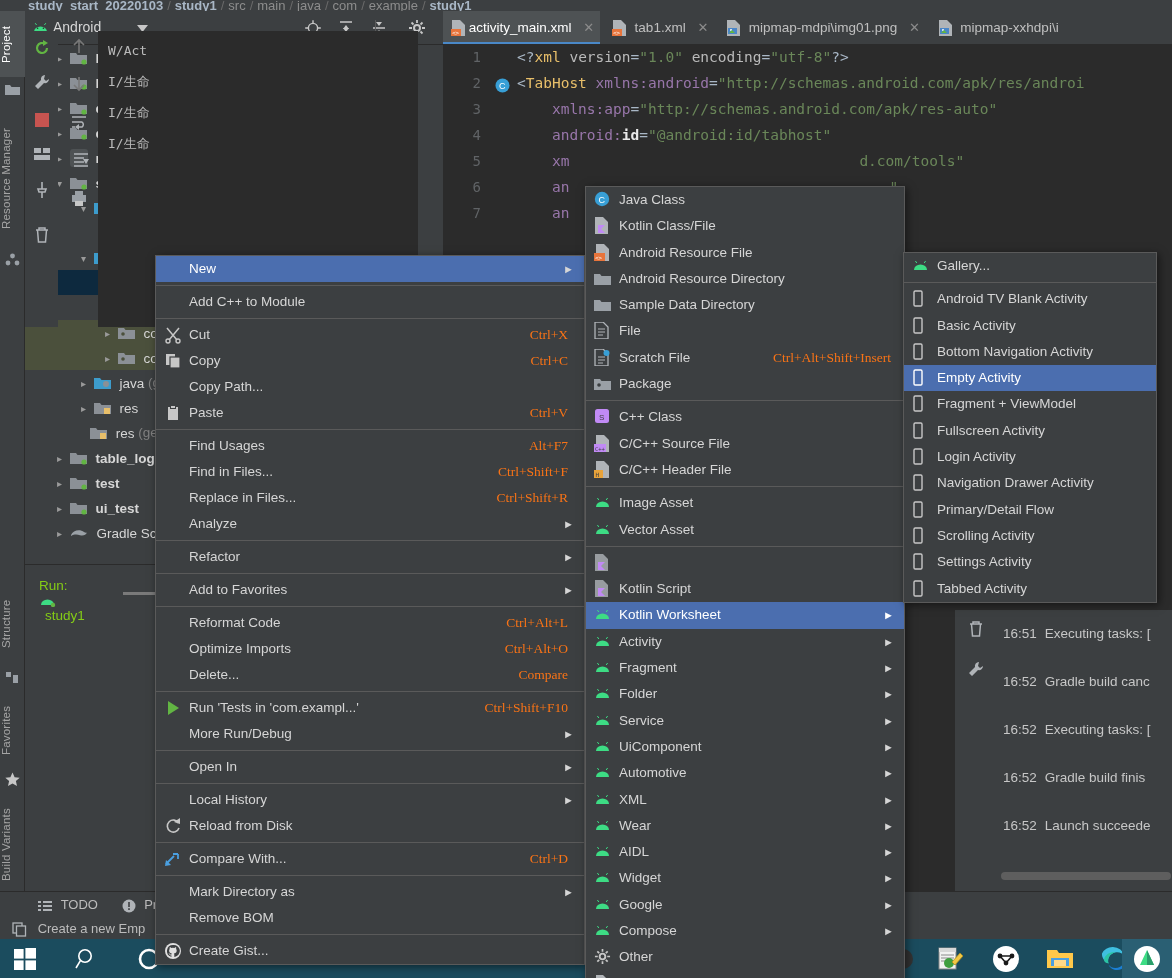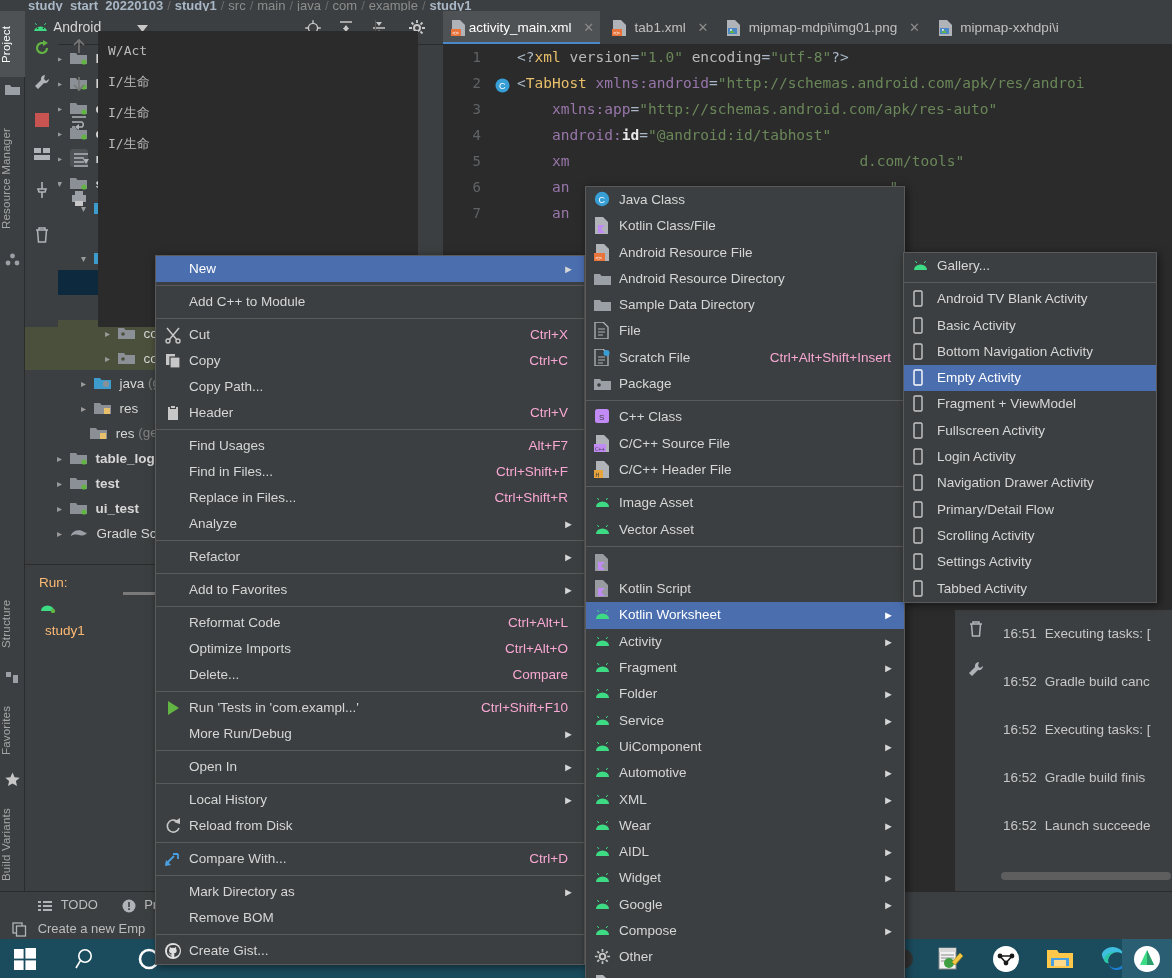--- a/index.html
+++ b/index.html
@@ -48,22 +48,22 @@
   .tdim{ color:#808080; font-weight:normal; }
   .ticon{ display:inline-block; vertical-align:middle; margin-right:5px; }
   #redtext{ position:absolute; left:246px; top:140px; color:#ff2d2d;
     font-size:17px; font-family:"DejaVu Sans", sans-serif; }
   #tree-scroll{ position:absolute; left:429px; top:190px; width:6px; height:125px;
     background:#6b6b6b; border-radius:3px;}
 
   
   #runwin{ position:absolute; left:25px; top:564px; width:418px; height:327px;
     background:#3c3f41; border-top:1px solid #2b2b2b; }
-  #run-head{ position:absolute; left:0; top:0; height:30px; line-height:36px;
-    font-size:13.5px; color:#fdba74; padding-left:14px; white-space:nowrap;}
+  #run-head{ position:absolute; left:0; top:12px; height:30px; line-height:17px;
+    font-size:13.5px; color:#84cc16; padding-left:14px; white-space:nowrap;}
   #run-tabbar{ position:absolute; left:98px; top:27px; width:260px; height:3px;
     background:#7a7a7a;}
   #run-side{ position:absolute; left:25px; top:31px; width:33px; height:296px;
     background:#3c3f41;}
   #run-side2{ position:absolute; left:58px; top:31px; width:40px; height:296px;}
   .rbtn{ position:absolute; left:8px; width:18px; height:18px; cursor:pointer;}
   .rbtn2{ position:absolute; left:12px; width:18px; height:18px; cursor:pointer;}
   .rbtn2.act{ background:#4e5254; border-radius:3px; }
   #run-console{ position:absolute; left:98px; top:31px; width:320px; height:296px;
     background:#2b2b2b; overflow:hidden; font-family:"DejaVu Sans Mono", monospace;
@@ -119,21 +119,21 @@
   .tb{ position:absolute; top:0; height:39px; width:50px; cursor:pointer;}
   .tb.hl{ background:#2a5f73; }
 
   
   #menu1{ position:absolute; left:155px; top:255px; width:430px;
     background:#3c3f41; border:1px solid #5a5a5a; box-shadow:2px 2px 8px rgba(0,0,0,.5);
     z-index:50; font-size:13.5px; }
   .mi{ position:relative; height:26px; line-height:26px; color:#d6d6d6;
     padding-left:33px; white-space:nowrap; cursor:pointer; }
   .mi.sel{ background:#4b6eaf; color:#ffffff; }
-  .mi .acc{ position:absolute; right:16px; color:#f9a8d4;}
+  .mi .acc{ position:absolute; right:16px; color:#f97316;font-family:Liberation Serif, serif;}
   .mi .sub{ position:absolute; right:10px; color:#d6d6d6; font-size:11px;}
   .mi .mic{ position:absolute; left:8px; top:4px; width:18px; height:18px;}
   .msep{ height:1px; background:#5a5a5a; margin:3px 0; }
 
   
   #menu2{ position:absolute; left:585px; top:186px; width:320px;
     background:#3c3f41; border:1px solid #5a5a5a; box-shadow:2px 2px 8px rgba(0,0,0,.5);
     z-index:60; font-size:13.5px; }
   #menu2 .mi{ height:26.3px; line-height:26.3px; }
 
@@ -735,21 +735,21 @@
   <div class="mi">
     <span>Copy Path...</span>
   </div>
   <div class="mi">
     <span class="mic">
         <svg width="18" height="18" viewBox="0 0 18 18">
           <rect x="4" y="3" width="10" height="13" fill="#c7c7c7"></rect>
           <rect x="6.5" y="1.5" width="5" height="3" fill="#c7c7c7" stroke="#3c3f41" stroke-width="1"></rect>
         </svg>
       </span>
-    <span>Header</span>
+    <span>Paste</span>
     <span class="acc">Ctrl+V</span>
   </div>
   <div class="msep"></div>
   <div class="mi">
     <span>Find Usages</span>
     <span class="acc">Alt+F7</span>
   </div>
   <div class="mi">
     <span>Find in Files...</span>
     <span class="acc">Ctrl+Shift+F</span>

